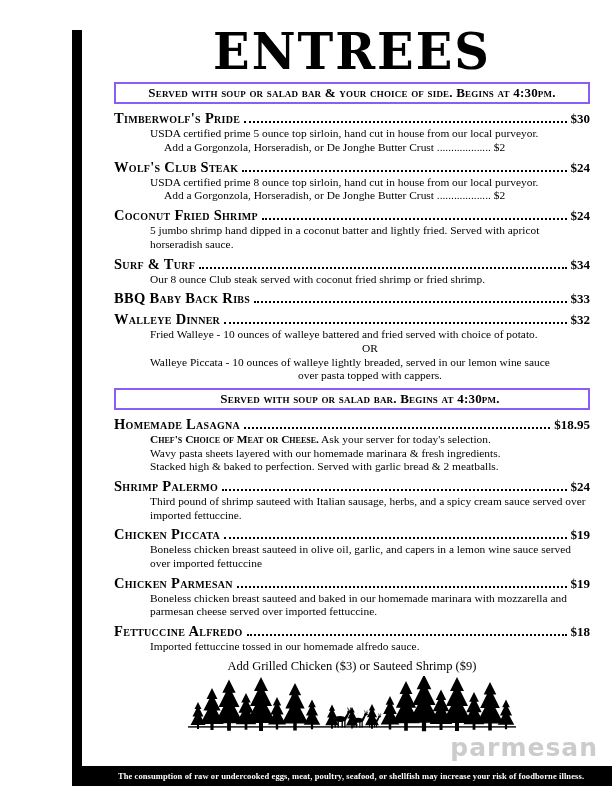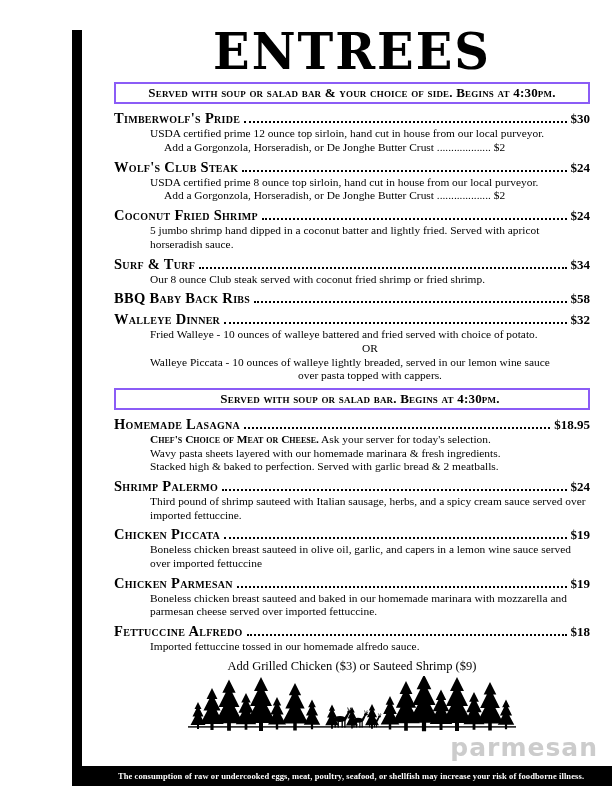--- a/index.html
+++ b/index.html
@@ -86,21 +86,21 @@
 
     <section>
       <div class="banner">Served with soup or salad bar &amp; your choice of side. Begins at 4:30pm.</div>
 
       <div class="item">
         <div class="item-line">
           <span class="item-name">Timberwolf's Pride</span>
           <span class="leader"></span>
           <span class="item-price">$30</span>
         </div>
-        <div class="desc">USDA certified prime 12 ounce top sirloin, hand cut in house from our local purveyor.</div>
+        <div class="desc">USDA certified prime 5 ounce top sirloin, hand cut in house from our local purveyor.</div>
         <div class="addon">Add a Gorgonzola, Horseradish, or De Jonghe Butter Crust ................... $2</div>
       </div>
 
       <div class="item">
         <div class="item-line">
           <span class="item-name">Wolf's Club Steak</span>
           <span class="leader"></span>
           <span class="item-price">$24</span>
         </div>
         <div class="desc">USDA certified prime 8 ounce top sirloin, hand cut in house from our local purveyor.</div>
@@ -122,21 +122,21 @@
           <span class="leader"></span>
           <span class="item-price">$34</span>
         </div>
         <div class="desc">Our 8 ounce Club steak served with coconut fried shrimp or fried shrimp.</div>
       </div>
 
       <div class="item">
         <div class="item-line">
           <span class="item-name">BBQ Baby Back Ribs</span>
           <span class="leader"></span>
-          <span class="item-price">$58</span>
+          <span class="item-price">$33</span>
         </div>
       </div>
 
       <div class="item">
         <div class="item-line">
           <span class="item-name">Walleye Dinner</span>
           <span class="leader"></span>
           <span class="item-price">$32</span>
         </div>
         <div class="desc">

